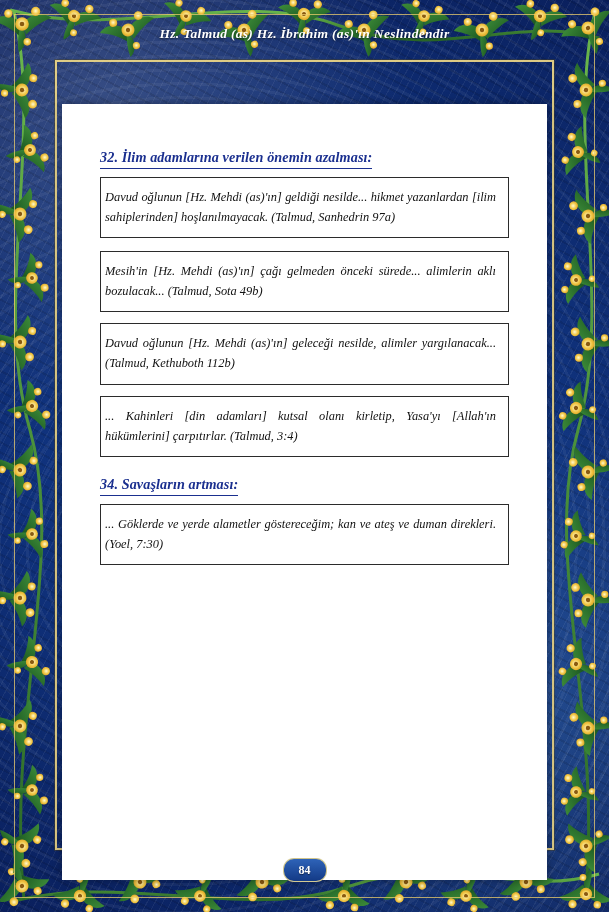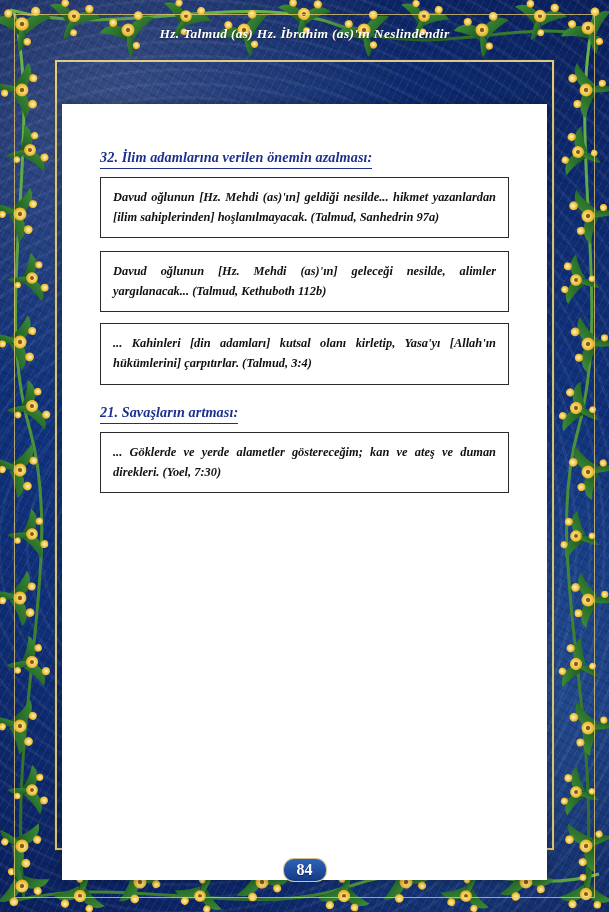--- a/index.html
+++ b/index.html
@@ -107,24 +107,23 @@
     display: inline-block;
     border-bottom: 1.5px solid #1a2f8f;
     letter-spacing: 0.1px;
   }
   .title-wrap { margin-top: 18px; }
   .title-wrap:first-child { margin-top: 0; }
 
   .quote-box {
     border: 1px solid #2b2b2b;
     box-sizing: border-box;
-    padding: 9px 12px 10px 12px;
+    padding: 9px 12px 10px 4px;
     margin: 0 0 11px 0;
     background: #ffffff;
-    font-weight: bold;
   }
   .quote-box p {
     margin: 0;
     font-family: "Liberation Serif", serif;
     font-style: italic;
     font-size: 12.4px;
     line-height: 1.62;
     color: #111111;
     text-align: justify;
     hyphens: auto;
@@ -137,21 +136,21 @@
     left: 50%;
     transform: translateX(-50%);
     bottom: 30px;
     width: 42px;
     height: 22px;
     border-radius: 11px;
     background: linear-gradient(180deg, #2e63b8, #133a86);
     border: 1px solid rgba(240, 220, 140, 0.85);
     color: #ffffff;
     font-family: "Liberation Serif", serif;
-    font-size: 16px;
+    font-size: 12px;
     font-weight: bold;
     display: flex;
     align-items: center;
     justify-content: center;
     text-shadow: 0 1px 1px rgba(0,0,0,0.5);
   }
 </style>
 </head>
 <body>
 
@@ -255,28 +254,31 @@
     <div class="content">
 
       <div class="title-wrap">
         <h2 class="section-title">32. İlim adamlarına verilen önemin azalması:</h2>
       </div>
       <div class="quote-box gap-after">
         <p>Davud oğlunun [Hz. Mehdi (as)'ın] geldiği nesilde... hikmet yazanlardan [ilim sahiplerinden] hoşlanılmayacak. (Talmud, Sanhedrin 97a)</p>
       </div>
 
       <div class="quote-box">
+        <p>Mesih'in [Hz. Mehdi (as)'ın] çağı gelmeden önceki sürede... alimlerin aklı bozulacak... (Talmud, Sota 49b)</p>
+      </div>
+      <div class="quote-box">
         <p>Davud oğlunun [Hz. Mehdi (as)'ın] geleceği nesilde, alimler yargılanacak... (Talmud, Kethuboth 112b)</p>
       </div>
       <div class="quote-box gap-after">
         <p>... Kahinleri [din adamları] kutsal olanı kirletip, Yasa'yı [Allah'ın hükümlerini] çarpıtırlar. (Talmud, 3:4)</p>
       </div>
 
       <div class="title-wrap">
-        <h2 class="section-title">21. Savaşların artması:</h2>
+        <h2 class="section-title">34. Savaşların artması:</h2>
       </div>
       <div class="quote-box">
         <p>... Göklerde ve yerde alametler göstereceğim; kan ve ateş ve duman direkleri. (Yoel, 7:30)</p>
       </div>
 
     </div>
   </div>
 
   <div class="folio">84</div>
 

